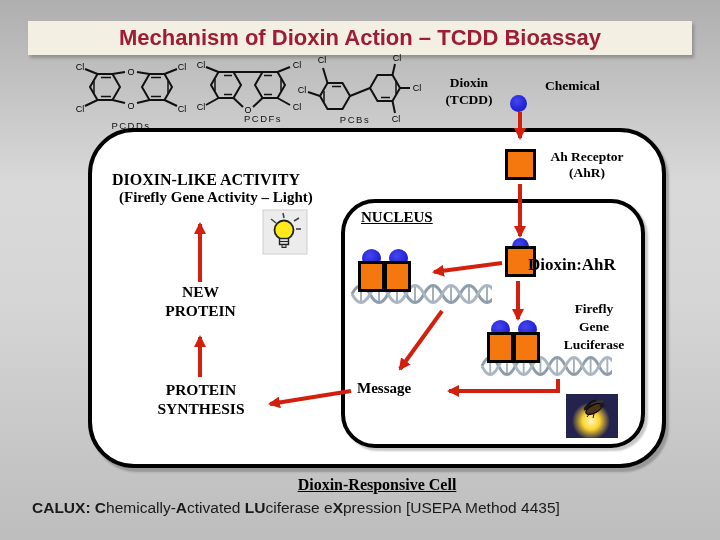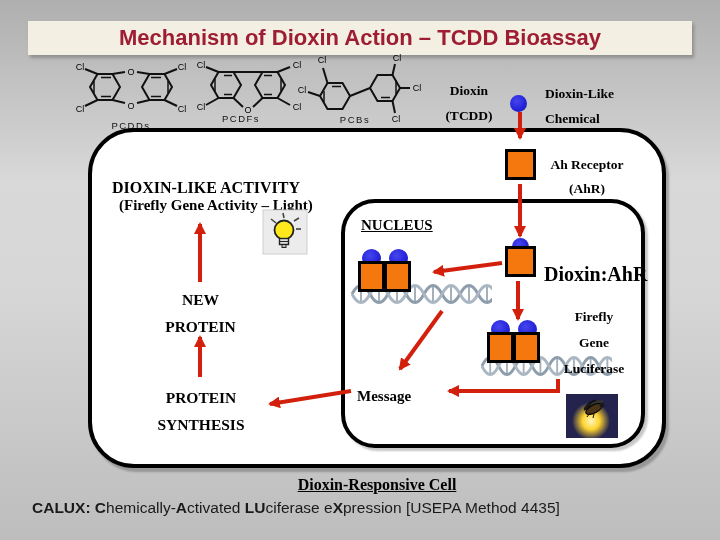--- a/index.html
+++ b/index.html
@@ -32,21 +32,21 @@
     border:4px solid #000;border-radius:34px;box-sizing:border-box;
     box-shadow:3px 3px 2px rgba(130,130,130,.45);
   }
   .orangebox{
     background:#f5780f;border:3px solid #000;box-sizing:border-box;
   }
   .bluedot{
     background:radial-gradient(circle at 40% 35%,#4646ee,#2525d9 55%,#1717a8);
     border-radius:50%;
   }
-  .lbl{white-space:nowrap;margin-top:8px;}
+  .lbl{white-space:nowrap;}
   .center{text-align:center;}
   .underline{text-decoration:underline;}
   .footer-line{
     font-family:"Liberation Sans",sans-serif;font-size:15.5px;color:#1a1a1a;white-space:nowrap;
   }
   .footer-line .b{font-weight:bold;}
   svg text{font-family:"Liberation Sans",sans-serif;}
   .overlay{left:0;top:0;pointer-events:none;}
 </style>
 </head>
@@ -111,21 +111,21 @@
         <line x1="70" y1="39.5" x2="78" y2="39.5"></line>
     </g>
     <g font-size="9" fill="#000" text-anchor="middle">
       <text x="54" y="58">O</text>
       <text x="7" y="13">Cl</text>
       <text x="7" y="55">Cl</text>
       <text x="103" y="13">Cl</text>
       <text x="103" y="55">Cl</text>
     </g>
   </svg>
-  <div class="abs chemlabel" style="left:184px;top:113px;width:114px;">PCDFs</div>
+  <div class="abs chemlabel" style="left:206px;top:113px;width:114px;">PCDFs</div>
 
   <svg class="abs" style="left:295px;top:50px;" width="130" height="76" viewBox="0 0 130 76">
     <g stroke="#111" stroke-width="2" fill="none">
       <polygon points="55,46 47.5,59 32.5,59 25,46 32.5,33 47.5,33"></polygon>
       <polygon points="105,38 97.5,51 82.5,51 75,38 82.5,25 97.5,25"></polygon>
       <line x1="55" y1="46" x2="75" y2="38"></line>
       <line x1="32.5" y1="33" x2="28" y2="18"></line>
       <line x1="25" y1="46" x2="13" y2="42"></line>
       <line x1="97.5" y1="25" x2="100" y2="14"></line>
       <line x1="105" y1="38" x2="115" y2="38"></line>
@@ -146,21 +146,20 @@
     </g>
   </svg>
   <div class="abs chemlabel" style="left:295px;top:114px;width:120px;">PCBs</div>
 
   <div class="abs serif center" style="left:426px;top:75px;width:86px;font-size:13.5px;line-height:1.25;">
     <div class="lbl">Dioxin</div>
     <div class="lbl">(TCDD)</div>
   </div>
   <div class="abs bluedot" style="left:510px;top:95px;width:17px;height:17px;"></div>
   <div class="abs serif" style="left:545px;top:78px;width:110px;font-size:13.5px;line-height:1.25;">
-    <div class="lbl">Dioxin-Like</div>
     <div class="lbl">Chemical</div>
   </div>
 
   <div class="abs cellrect"></div>
   <div class="abs nucleusrect"></div>
 
   <div class="abs serif lbl" style="left:112px;top:171px;font-size:16px;">DIOXIN-LIKE ACTIVITY</div>
   <div class="abs serif lbl" style="left:119px;top:189px;font-size:15px;text-align:center;">(Firefly Gene Activity – Light)</div>
 
   <svg class="abs" style="left:262px;top:209px;" width="46" height="46" viewBox="0 0 46 46">
@@ -189,21 +188,21 @@
   <div class="abs orangebox" style="left:505px;top:149px;width:31px;height:31px;"></div>
   <div class="abs serif center" style="left:539px;top:149px;width:96px;font-size:13.5px;line-height:1.2;">
     <div class="lbl">Ah Receptor</div>
     <div class="lbl">(AhR)</div>
   </div>
 
   <div class="abs serif lbl underline" style="left:361px;top:209px;font-size:15px;">NUCLEUS</div>
 
   <div class="abs bluedot" style="left:512px;top:238px;width:17px;height:17px;"></div>
   <div class="abs orangebox" style="left:505px;top:246px;width:31px;height:31px;"></div>
-  <div class="abs serif lbl" style="left:544px;top:255px;font-size:20px;">Dioxin:AhR</div>
+  <div class="abs serif lbl" style="left:528px;top:255px;font-size:17px;">Dioxin:AhR</div>
 
   <svg class="abs" style="left:350px;top:281px;" width="142" height="28" viewBox="0 0 142 28" preserveAspectRatio="none">
     <g stroke="#a4b1bd" stroke-width="2">
       <line x1="11" y1="6" x2="11" y2="22"></line>
         <line x1="29" y1="6" x2="29" y2="22"></line>
       <line x1="47" y1="6" x2="47" y2="22"></line>
         <line x1="65" y1="6" x2="65" y2="22"></line>
       <line x1="83" y1="6" x2="83" y2="22"></line>
         <line x1="101" y1="6" x2="101" y2="22"></line>
       <line x1="119" y1="6" x2="119" y2="22"></line>

